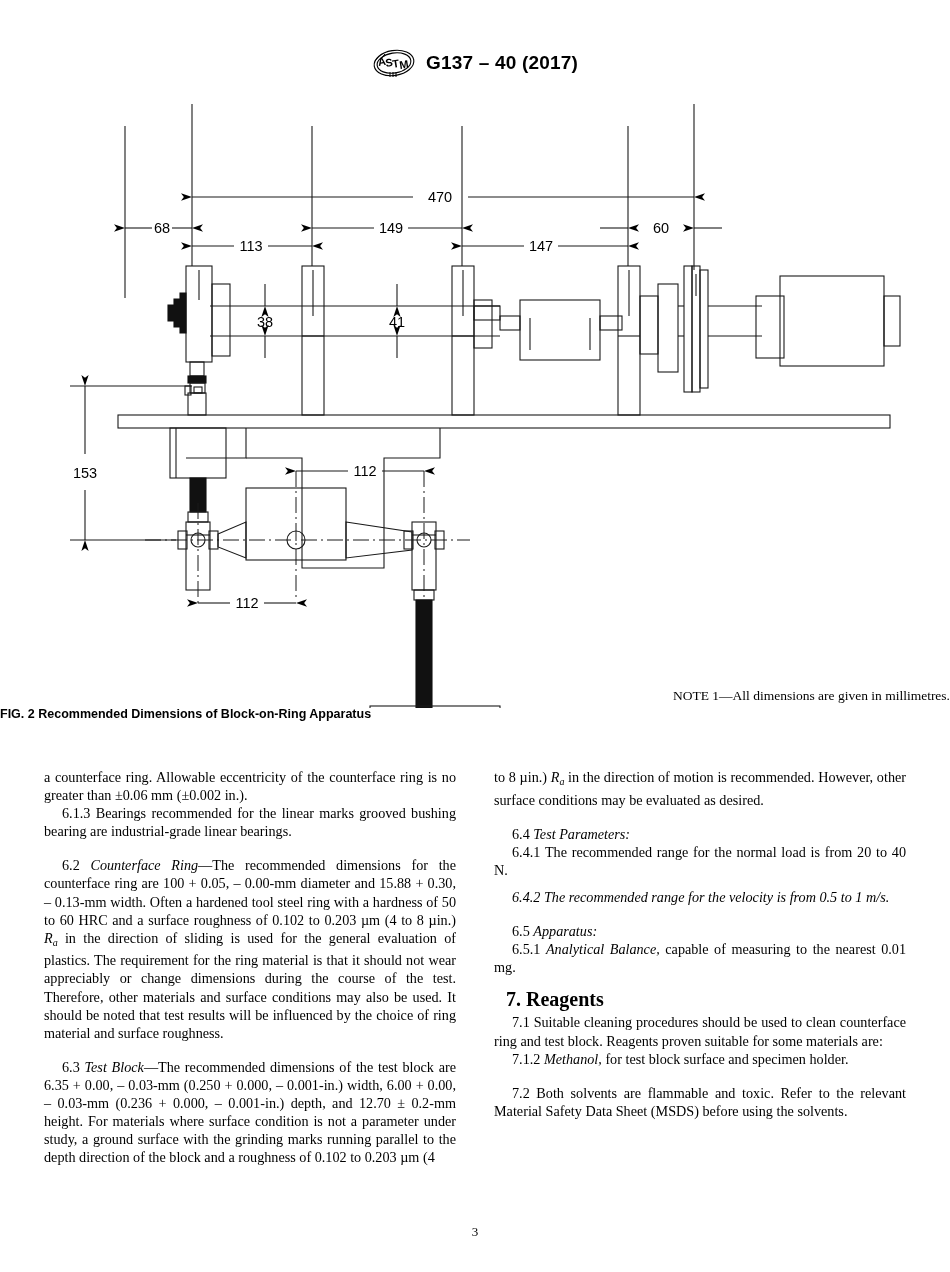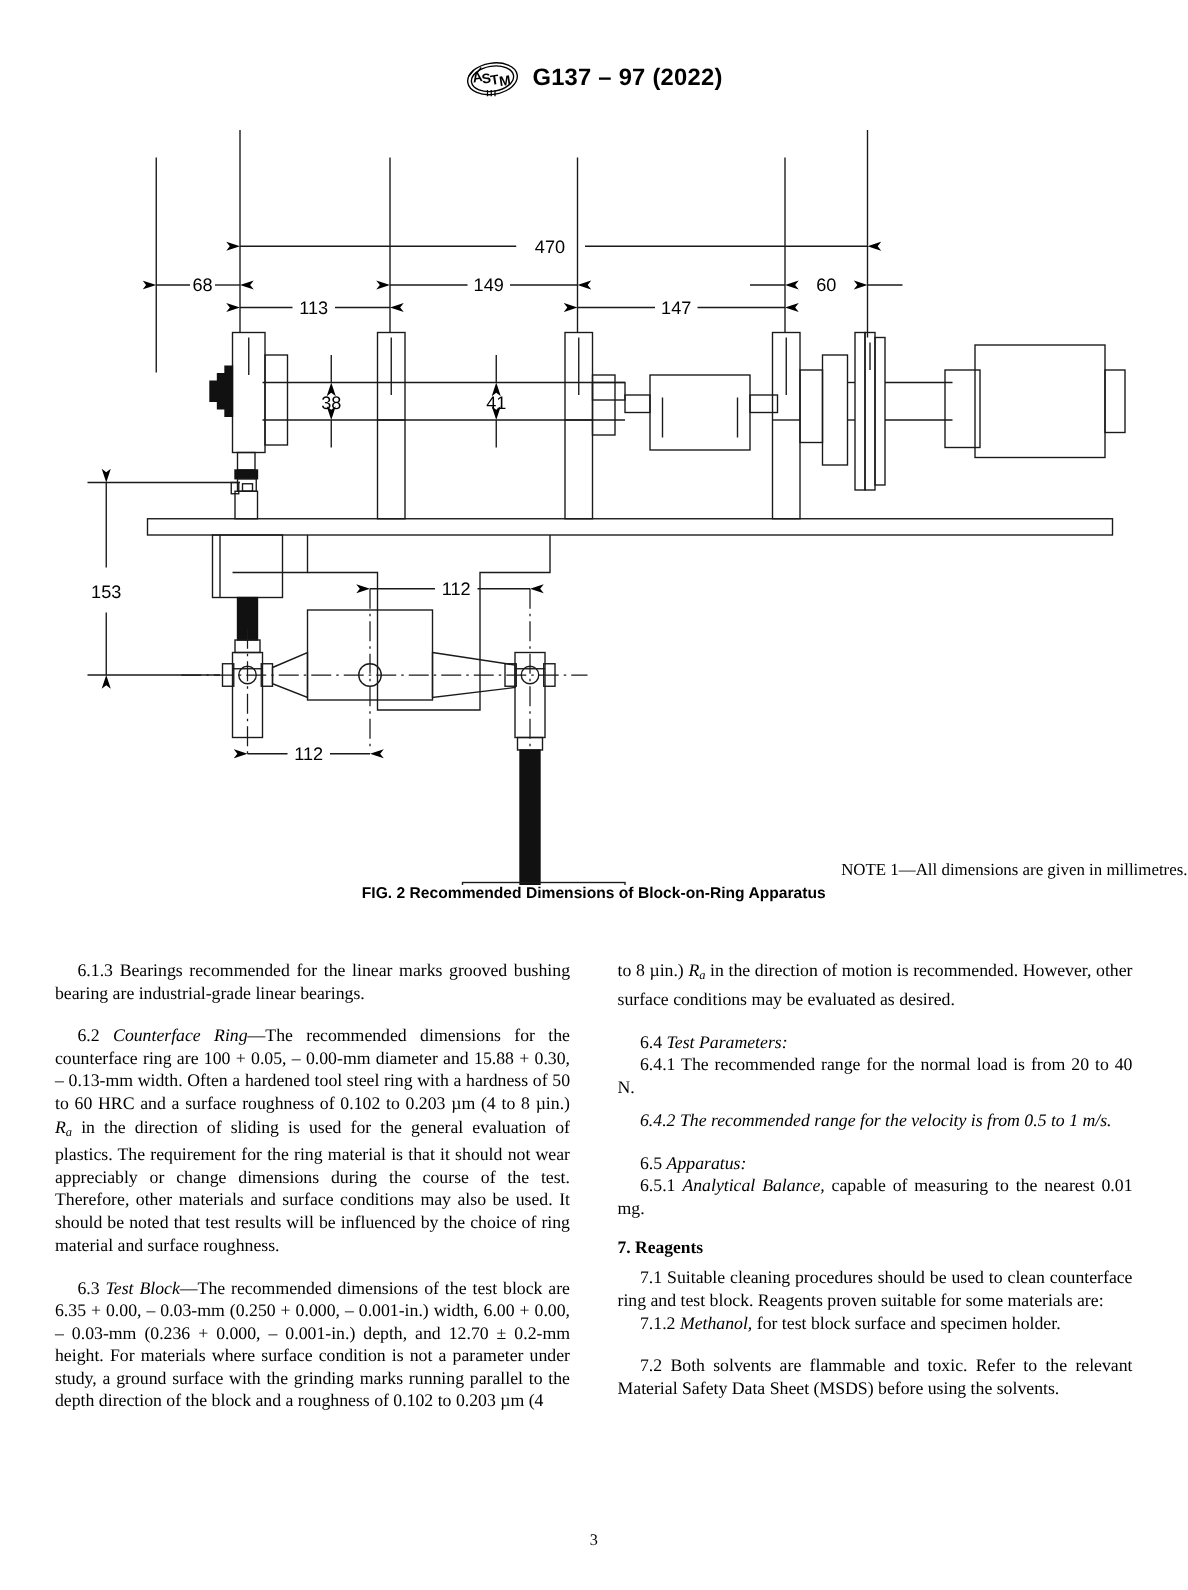--- a/index.html
+++ b/index.html
@@ -31,21 +31,20 @@
   .figure-svg{ display:block; width:950px; height:620px; }
 
   
   .fig-note{
     position:absolute; top:688px; left:0; width:950px;
     text-align:right; font-size:13.5px;
   }
   .fig-note .sc{ font-variant:small-caps; }
   .fig-caption{
     position:absolute; top:707px; left:0; width:950px;
-    text-align:center;
     font-family:"Liberation Sans", sans-serif;
     font-weight:bold; font-size:12.5px;
   }
 
   
   .columns{
     position:absolute; top:768px; left:44px;
     width:862px; height:470px;
     display:flex; gap:38px;
   }
@@ -56,22 +55,22 @@
     line-height:18.1px;
     text-align:justify;
     text-justify:inter-word;
     hyphens:none;
   }
   p.ind{ text-indent:18px; }
   p.gap{ margin-top:16px; }
   p.gaps{ margin-top:9px;font-style:italic; }
   .sec-head{
     font-family:"Liberation Serif", serif;
-    font-weight:bold; font-size:14px;
-    margin-top:14px; margin-bottom:5px;
+    font-weight:bold; font-size:20px;
+    margin-top:14px; margin-bottom:5px;margin-left:12px;
   }
   i{ font-style:italic; }
   .sub{ font-size:10px; font-style:italic; vertical-align:-0.25em; }
 
   .page-num{
     position:absolute; top:1224px; left:0; width:950px;
     text-align:center; font-size:13px;
   }
 </style>
 </head>
@@ -87,21 +86,21 @@
       <text x="6.5" y="18" transform="rotate(-9 6.5 18)">A</text>
       <text x="14" y="19" transform="rotate(-9 14 19)">S</text>
       <text x="21" y="20" transform="rotate(-9 21 20)">T</text>
       <text x="28" y="21" transform="rotate(-9 28 21)">M</text>
     </g>
     <g stroke="#000" stroke-width="1" fill="none">
       <path d="M3 13 L7 8 M9 11 L13 6"></path>
       <path d="M18 24 L18 29 M21 24 L21 29 M24 24 L24 29"></path>
     </g>
   </svg>
-  <span class="header-title">G137 – 97 (2022)</span>
+  <span class="header-title">G137 – 40 (2017)</span>
 </div>
 
 <div class="figure-wrap">
 <svg class="figure-svg" viewBox="0 0 950 620">
   <defs>
     <marker id="arL" markerWidth="11" markerHeight="9" refX="10" refY="4.5" orient="auto">
       <path d="M10,4.5 L0,1.2 L2.6,4.5 L0,7.8 Z" fill="#000"></path>
     </marker>
     <marker id="arR" markerWidth="11" markerHeight="9" refX="1" refY="4.5" orient="auto">
       <path d="M1,4.5 L11,1.2 L8.4,4.5 L11,7.8 Z" fill="#000"></path>
@@ -277,20 +276,21 @@
 
 <div class="fig-note">
   <span class="sc">NOTE 1</span><span>—All dimensions are given in millimetres.</span>
 </div>
 <div class="fig-caption">FIG. 2 Recommended Dimensions of Block-on-Ring Apparatus</div>
 
 <div class="columns">
 
   <div class="col">
 
+    <p>a counterface ring. Allowable eccentricity of the counterface ring is no greater than ±0.06 mm (±0.002 in.).</p>
 
     <p class="ind"><span>6.1.3</span> <span>Bearings recommended for the linear marks grooved bushing bearing are industrial-grade linear bearings.</span></p>
 
     <p class="ind gap"><span>6.2</span> <i>Counterface Ring</i><span>—The recommended dimensions for the counterface ring are 100 + 0.05, – 0.00-mm diameter and 15.88 + 0.30, – 0.13-mm width. Often a hardened tool steel ring with a hardness of 50 to 60 HRC and a surface roughness of 0.102 to 0.203 µm (4 to 8 µin.) </span><i>R</i><span class="sub">a</span><span> in the direction of sliding is used for the general evaluation of plastics. The requirement for the ring material is that it should not wear appreciably or change dimensions during the course of the test. Therefore, other materials and surface conditions may also be used. It should be noted that test results will be influenced by the choice of ring material and surface roughness.</span></p>
 
     <p class="ind gap"><span>6.3</span> <i>Test Block</i><span>—The recommended dimensions of the test block are 6.35 + 0.00, – 0.03-mm (0.250 + 0.000, – 0.001-in.) width,  6.00 + 0.00, – 0.03-mm  (0.236 + 0.000, – 0.001-in.) depth, and 12.70 ± 0.2-mm height. For materials where surface condition is not a parameter under study, a ground surface with the grinding marks running parallel to the depth direction of the block and a roughness of 0.102 to 0.203 µm (4</span></p>
   </div>
 
   <div class="col">
 

